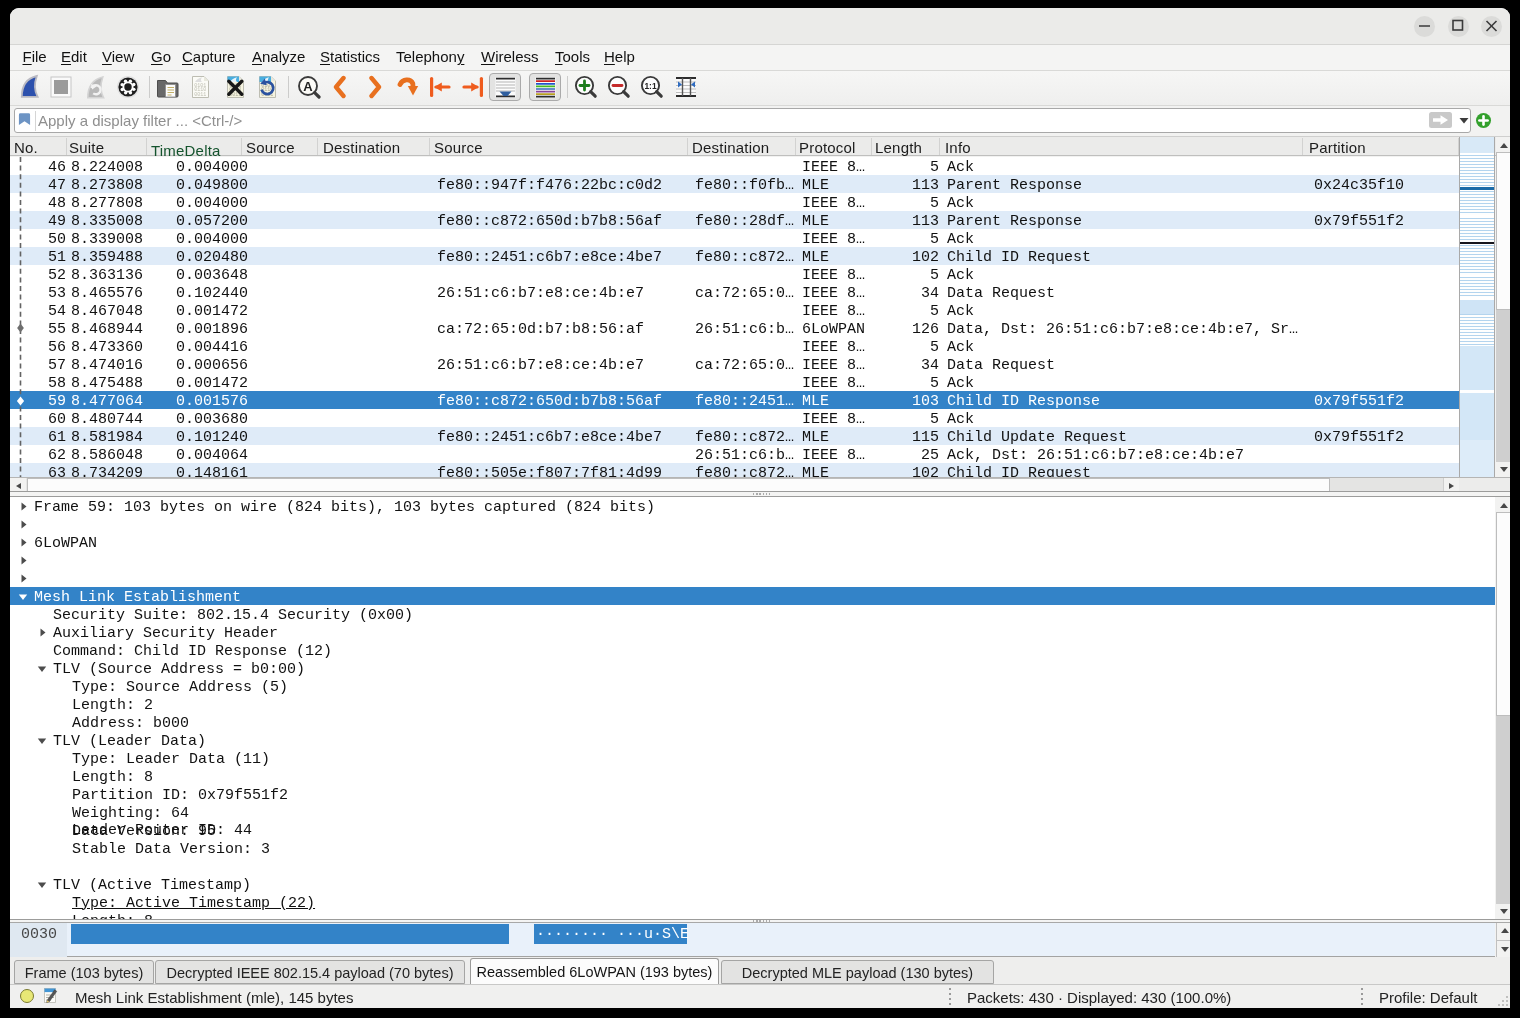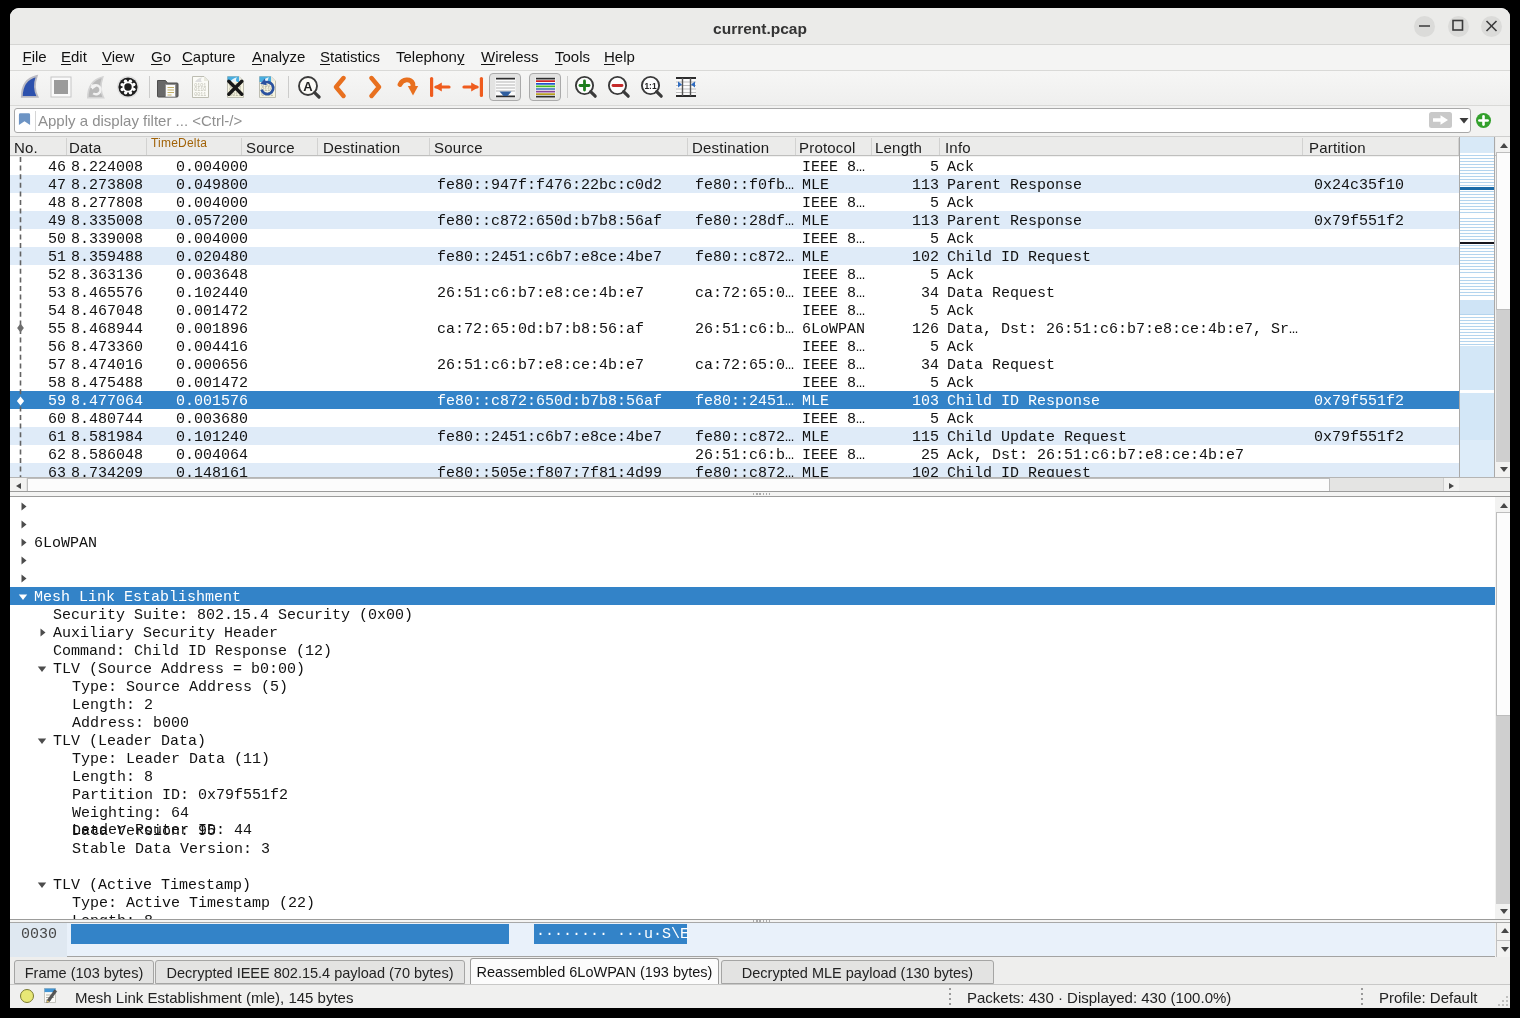--- a/index.html
+++ b/index.html
@@ -6,21 +6,20 @@
   body { font-family:"Liberation Sans", sans-serif; }
   .abs { position:absolute; }
   #win { position:absolute; left:10px; top:8px; width:1500px; height:1000px;
          background:#f2f2f1; border-radius:9px 9px 0 0; overflow:hidden; }
   .mono { font-family:"Liberation Mono", monospace; font-size:15px; color:#111; white-space:pre; }
 </style></head>
 <body>
 <div id="win">
 
 <div class="abs" style="left:0;top:0;width:1500px;height:37px;background:#ebebe9;border-bottom:1px solid #d5d5d3;"></div>
-<div class="abs" style="left:0;top:13px;width:1500px;height:16px;text-align:center;font-size:15.5px;font-weight:bold;color:#343434;line-height:16px;">current.pcap</div>
 <div class="abs" style="left:1404.0px;top:7.5px;width:21px;height:21px;border-radius:50%;background:#dbdbd9;"></div>
 <div class="abs" style="left:1437.5px;top:7.5px;width:21px;height:21px;border-radius:50%;background:#dbdbd9;"></div>
 <div class="abs" style="left:1471.0px;top:7.5px;width:21px;height:21px;border-radius:50%;background:#dbdbd9;"></div>
 <svg class="abs" style="left:1404px;top:7px;width:88px;height:22px" viewBox="0 0 88 22">
  <g stroke="#3a3a3a" stroke-width="1.6" fill="none">
   <line x1="5" y1="11" x2="16" y2="11"></line>
   <rect x="39" y="5.5" width="9.5" height="9.5"></rect>
   <line x1="72.5" y1="6" x2="82.5" y2="16"></line>
         <line x1="82.5" y1="6" x2="72.5" y2="16"></line>
  </g>
@@ -224,22 +223,22 @@
     </svg>
 <div class="abs" style="left:1466px;top:104.5px;width:15px;height:15px;border-radius:50%;background:#33a02c;"></div>
 <svg class="abs" style="left:1466px;top:104.5px;width:15px;height:15px" viewBox="0 0 15 15">
       <g stroke="#fff" stroke-width="2.6" stroke-linecap="round">
         <line x1="7.5" y1="3.4" x2="7.5" y2="11.6"></line>
         <line x1="3.4" y1="7.5" x2="11.6" y2="7.5"></line>
       </g>
     </svg>
 <div class="abs" style="left:0;top:129px;width:1500px;height:19px;background:#ebebea;border-bottom:1px solid #bfbfbe;"></div>
 <div class="abs" style="left:4px;top:130.5px;font-size:15px;color:#1c1c1c;letter-spacing:0.2px;">No.</div>
-<div class="abs" style="left:59px;top:130.5px;font-size:15px;color:#1c1c1c;letter-spacing:0.2px;">Data</div>
-<div class="abs" style="left:141px;top:128px;font-size:12px;color:#a16207;letter-spacing:0.2px;">TimeDelta</div>
+<div class="abs" style="left:59px;top:130.5px;font-size:15px;color:#1c1c1c;letter-spacing:0.2px;">Suite</div>
+<div class="abs" style="left:141px;top:134px;font-size:15px;color:#14532d;letter-spacing:0.2px;">TimeDelta</div>
 <div class="abs" style="left:236px;top:130.5px;font-size:15px;color:#1c1c1c;letter-spacing:0.2px;">Source</div>
 <div class="abs" style="left:313px;top:130.5px;font-size:15px;color:#1c1c1c;letter-spacing:0.2px;">Destination</div>
 <div class="abs" style="left:424px;top:130.5px;font-size:15px;color:#1c1c1c;letter-spacing:0.2px;">Source</div>
 <div class="abs" style="left:682px;top:130.5px;font-size:15px;color:#1c1c1c;letter-spacing:0.2px;">Destination</div>
 <div class="abs" style="left:789px;top:130.5px;font-size:15px;color:#1c1c1c;letter-spacing:0.2px;">Protocol</div>
 <div class="abs" style="left:865px;top:130.5px;font-size:15px;color:#1c1c1c;letter-spacing:0.2px;">Length</div>
 <div class="abs" style="left:935px;top:130.5px;font-size:15px;color:#1c1c1c;letter-spacing:0.2px;">Info</div>
 <div class="abs" style="left:1299px;top:130.5px;font-size:15px;color:#1c1c1c;letter-spacing:0.2px;">Partition</div>
 <div class="abs" style="left:56px;top:130px;width:1px;height:17px;background:#d2d2d1;"></div>
 <div class="abs" style="left:136px;top:130px;width:1px;height:17px;background:#d2d2d1;"></div>
@@ -331,20 +330,21 @@
         <path d="M1 1 v6 l5 -3 Z" fill="#474747"></path>
       </svg>
 </div>
 <div class="abs" style="left:1449px;top:469px;width:52px;height:15px;background:#ececeb;border-top:1px solid #b5b5b4;"></div>
 <div class="abs" style="left:0;top:483px;width:1500px;height:6px;background:#f4f4f3;border-top:1px solid #9c9c9b;border-bottom:1px solid #9c9c9b;"></div>
 <div class="abs" style="left:743px;top:485px;width:18px;height:2px;background:repeating-linear-gradient(90deg,#ababab 0 1.5px,#f4f4f3 1.5px 3.2px);"></div>
 <div class="abs" style="left:0;top:489px;width:1485px;height:422px;background:#ffffff;overflow:hidden;"></div>
 <svg class="abs" style="left:9px;top:493.5px;width:9px;height:9px" viewBox="0 0 9 9">
       <path d="M2.5 0.5 v8 l5 -4 Z" fill="#4c4c4c"></path>
     </svg>
+<div class="abs mono" style="left:24px;top:490.5px;color:#111;">Frame 59: 103 bytes on wire (824 bits), 103 bytes captured (824 bits)</div>
 <svg class="abs" style="left:9px;top:511.5px;width:9px;height:9px" viewBox="0 0 9 9">
       <path d="M2.5 0.5 v8 l5 -4 Z" fill="#4c4c4c"></path>
     </svg>
 <svg class="abs" style="left:9px;top:529.5px;width:9px;height:9px" viewBox="0 0 9 9">
       <path d="M2.5 0.5 v8 l5 -4 Z" fill="#4c4c4c"></path>
     </svg>
 <div class="abs mono" style="left:24px;top:526.5px;color:#111;">6LoWPAN</div>
 <svg class="abs" style="left:9px;top:547.5px;width:9px;height:9px" viewBox="0 0 9 9">
       <path d="M2.5 0.5 v8 l5 -4 Z" fill="#4c4c4c"></path>
     </svg>
@@ -377,21 +377,21 @@
 <div class="abs mono" style="left:62px;top:760.5px;color:#111;">Length: 8</div>
 <div class="abs mono" style="left:62px;top:778.5px;color:#111;">Partition ID: 0x79f551f2</div>
 <div class="abs mono" style="left:62px;top:796.5px;color:#111;">Weighting: 64</div>
 <div class="abs mono" style="left:62px;top:814.5px;color:#111;">Data Version: 95</div>
 <div class="abs mono" style="left:62px;top:832.5px;color:#111;">Stable Data Version: 3</div>
 <div class="abs mono" style="left:62px;top:814px;color:#111;">Leader Router ID: 44</div>
 <svg class="abs" style="left:27px;top:872.5px;width:10px;height:8px" viewBox="0 0 10 8">
       <path d="M0.8 1.5 h8.4 l-4.2 5.5 Z" fill="#4c4c4c"></path>
     </svg>
 <div class="abs mono" style="left:43px;top:868.5px;color:#111;">TLV (Active Timestamp)</div>
-<div class="abs mono" style="left:62px;top:886.5px;color:#111;">Type: Active Timestamp (22)</div>
+<div class="abs mono" style="left:62px;top:886.5px;color:#111;text-decoration:underline;">Type: Active Timestamp (22)</div>
 <div class="abs mono" style="left:62px;top:904.5px;color:#111;">Length: 8</div>
 <div class="abs" style="left:1486px;top:489px;width:15px;height:422px;background:#cfcfcf;">
       <div class="abs" style="left:0;top:0;width:15px;height:15px;background:#f2f2f1;"></div>
       <div class="abs" style="left:0;top:407px;width:15px;height:15px;background:#f2f2f1;"></div>
       <svg class="abs" style="left:2.5px;top:4.5px;width:10px;height:7px" viewBox="0 0 10 7">
         <path d="M1 6 h8 l-4 -5 Z" fill="#474747"></path>
       </svg>
       <svg class="abs" style="left:2.5px;top:410.5px;width:10px;height:7px" viewBox="0 0 10 7">
         <path d="M1 1 h8 l-4 5 Z" fill="#474747"></path>
       </svg>

